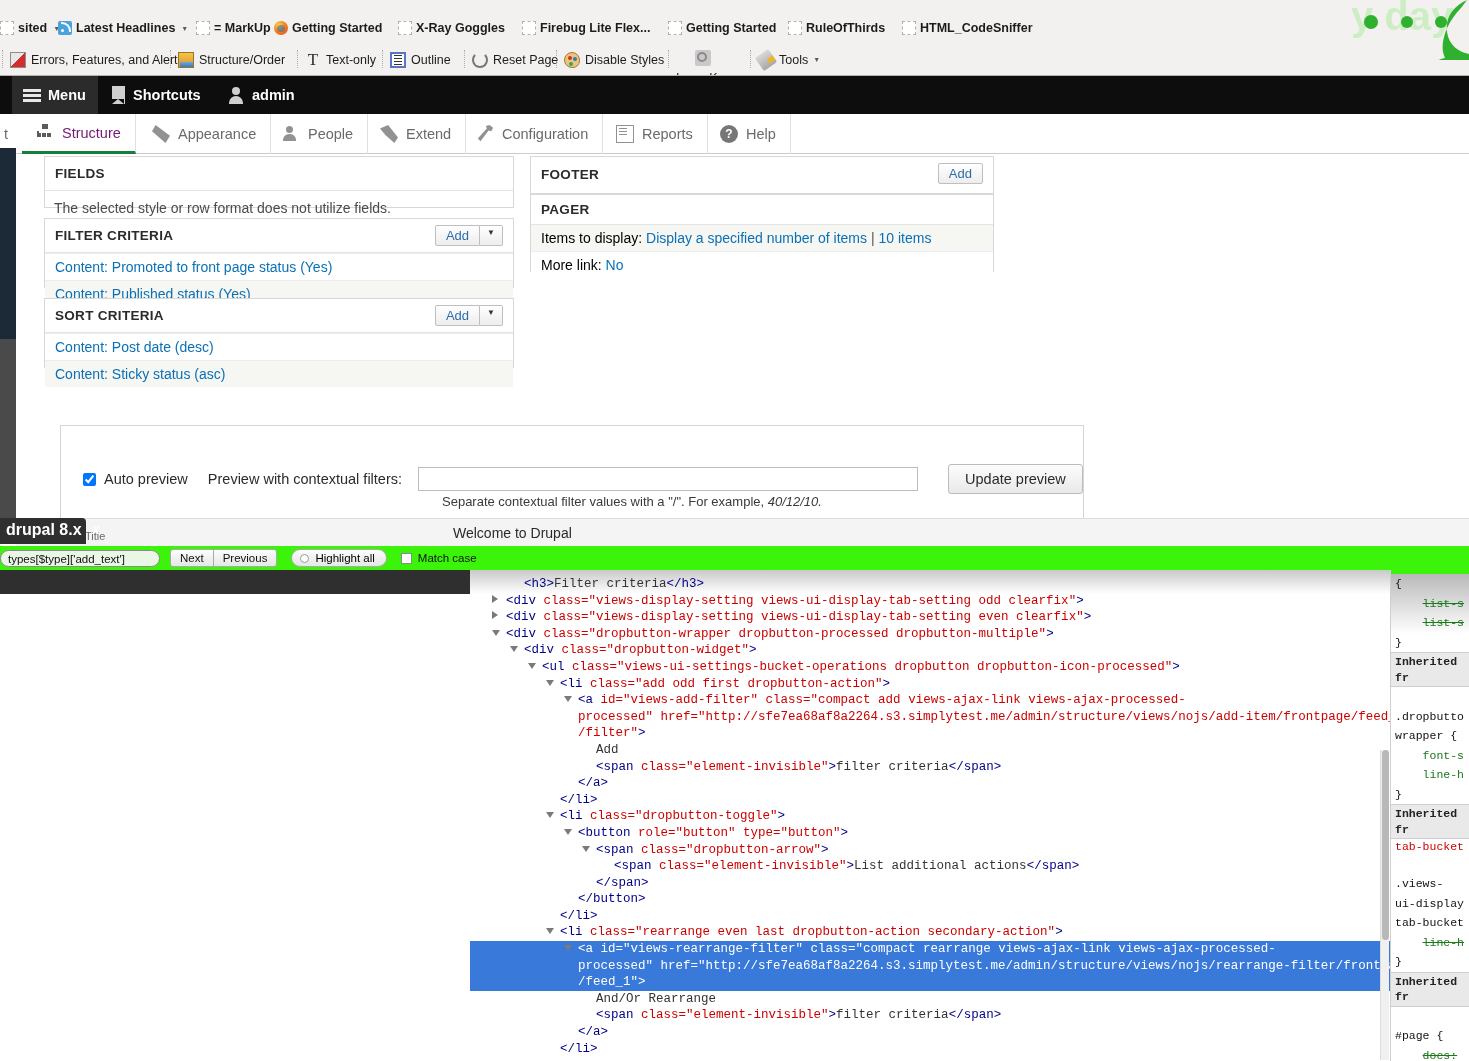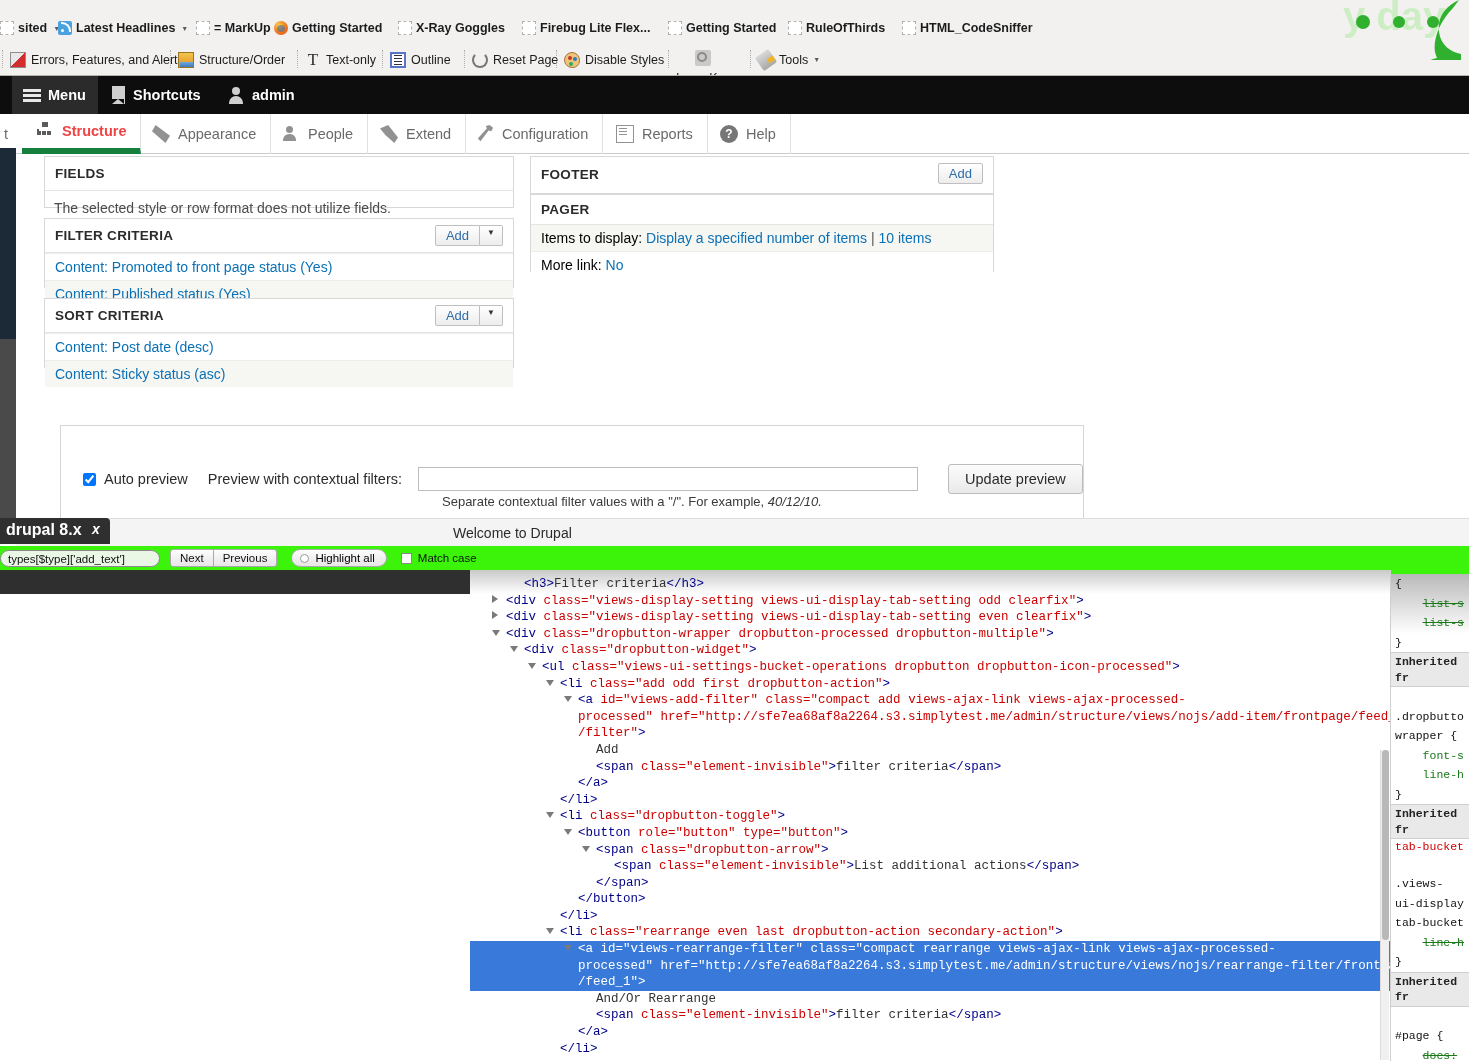--- a/index.html
+++ b/index.html
@@ -72,21 +72,21 @@
   .bookmark-ico { width:13px; height:18px; background:#cfcfcf; position:relative; flex:none; }
   .bookmark-ico:after { content:""; position:absolute; left:0; bottom:0; border-left:6.5px solid #0d0d0d; border-right:6.5px solid #0d0d0d; border-bottom:5px solid transparent; }
   .person-ico { width:16px; height:17px; position:relative; flex:none; }
   .person-ico:before { content:""; position:absolute; left:4px; top:0; width:8px; height:8px; border-radius:50%; background:#cfcfcf; }
   .person-ico:after { content:""; position:absolute; left:1px; top:9px; width:14px; height:8px; border-radius:7px 7px 0 0; background:#cfcfcf; }
 
   
   #drupal-tabs { position:absolute; left:0; top:114px; width:1469px; height:40px; background:#fff; border-bottom:1px solid #ccc; }
   .dtab { position:absolute; top:0; height:40px; display:flex; align-items:center; gap:8px; padding:0 14px;
           font-size:14.5px; color:#6a6a6a; border-right:1px solid #e0e0e0; }
-  .dtab.active { color:#ef4444; font-weight:bold; border-bottom:6px solid #15803d; }
+  .dtab.active { color:#701a75; font-weight:normal; border-bottom:3px solid #15803d; }
   .dtab .gi { width:18px; height:18px; position:relative; flex:none; opacity:.8; }
   .gi-structure:before{content:"";position:absolute;left:6px;top:0;width:6px;height:5px;background:#333;}
   .gi-structure:after{content:"";position:absolute;left:1px;top:9px;width:4px;height:4px;background:#333;box-shadow:5px 0 0 #333,10px 0 0 #333, -1px -3px 0 -1px #333;}
   .gi-appearance{background:#777;clip-path:polygon(20% 0,100% 60%,75% 100%,0 35%);}
   .gi-people:before{content:"";position:absolute;left:4px;top:1px;width:7px;height:7px;border-radius:50%;background:#777;}
   .gi-people:after{content:"";position:absolute;left:1px;top:9px;width:13px;height:7px;border-radius:6px 6px 0 0;background:#777;}
   .gi-extend{background:#777;clip-path:polygon(0 20%,45% 0,100% 70%,80% 100%,30% 55%);}
   .gi-config{background:#777;clip-path:polygon(10% 75%,60% 20%,55% 5%,75% 0,95% 15%,85% 35%,70% 30%,25% 90%);}
   .gi-reports{background:#fff;border:1.6px solid #777;}
   .gi-reports:after{content:"";position:absolute;left:2px;top:2px;width:8px;height:1.4px;background:#777;box-shadow:0 3px 0 #777,0 6px 0 #777;}
@@ -118,21 +118,21 @@
   #preview-row { position:absolute; left:22px; top:38px; display:flex; align-items:center; gap:8px; font-size:14.5px; color:#2b2b2b; white-space:nowrap; }
   #preview-row input[type=checkbox]{ width:13px;height:13px;margin:0; }
   #ctx-input { width:500px; height:24px; border:1px solid #bdbdbd; background:#fff; margin-left:8px; }
   #update-btn { margin-left:22px; border:1px solid #bcbcbc; background:linear-gradient(#fcfcfc,#e9e9e9); font-size:14.5px; color:#2b2b2b; padding:6px 16px; border-radius:3px; }
   #preview-hint { position:absolute; left:381px; top:68px; font-size:13px; color:#3a3a3a; }
   #preview-hint i { font-style:italic; }
 
   
   #overlay-strip { position:absolute; left:16px; top:518px; width:1453px; height:36px; background:#f4f4f4; border-top:1px solid #ddd; }
   #welcome-text { position:absolute; left:437px; top:6px; font-size:14px; color:#2b2b2b; }
-  #drupal-badge { position:absolute; left:0; top:518px; width:110px; height:26px; background:#2f2f2f; border-radius:0 4px 0 0; }
+  #drupal-badge { position:absolute; left:0; top:518px; width:86px; height:26px; background:#2f2f2f; border-radius:0 4px 0 0; }
   #drupal-badge .lbl { position:absolute; left:6px; top:3px; color:#fff; font-size:16px; font-weight:bold; }
   #drupal-badge .x { position:absolute; left:92px; top:3px; color:#fff; font-size:14px; font-style:italic; font-weight:bold; }
   #title-ghost { position:absolute; left:85px; top:530px; font-size:11px; color:#6a6a6a; }
 
   
   #findbar { position:absolute; left:0; top:546px; width:1469px; height:24px; background:#3bf40a; display:flex; align-items:center; }
   #find-input { margin-left:0px; width:160px; height:17px; border:1px solid #8a8a8a; border-radius:9px; background:#eaf7e6; font-size:11.5px; color:#111; padding:0 7px; line-height:17px; }
   .find-btn { margin-left:10px; border:1px solid #a9a9a9; background:linear-gradient(#fdfdfd,#e6e6e6); font-size:11.5px; padding:2px 9px; color:#111; }
   #find-next { border-radius:3px 0 0 3px; }
   #find-prev { border-radius:0 3px 3px 0; border-left:0; margin-left:0; }
@@ -170,21 +170,21 @@
   #css-pane .inh { background:#e9e9e9; border-top:1px solid #cfcfcf; border-bottom:1px solid #cfcfcf; font-weight:bold; color:#222; padding:1px 4px; font-size:11.5px; }
   #css-pane .src { color:#2a4bdb; padding:0 4px; }
   #css-pane .rule { padding:2px 4px; color:#111; white-space:pre; }
   #css-pane .sel { color:#111; }
   #css-pane .prop-off { color:#1a7a1a; text-decoration:line-through; }
   #css-pane .prop { color:#1a7a1a; }
   #css-pane .selr { color:#cc0000; }
   #css-pane .grad-top { height:60px; background:linear-gradient(#b9b9b9,#ffffff); }
 
   
-  #gecko { position:absolute; right:8px; top:0; width:120px; height:60px; overflow:hidden; pointer-events:none; }
+  #gecko { position:absolute; right:0; top:0; width:120px; height:60px; overflow:hidden; pointer-events:none; }
 </style>
 </head>
 <body>
 
 <div id="browser-chrome">
 
 
   <div id="bookmarks-bar">
       <div class="bm" style="left: 0px;">
         <span class="ico ico-blank"></span>

